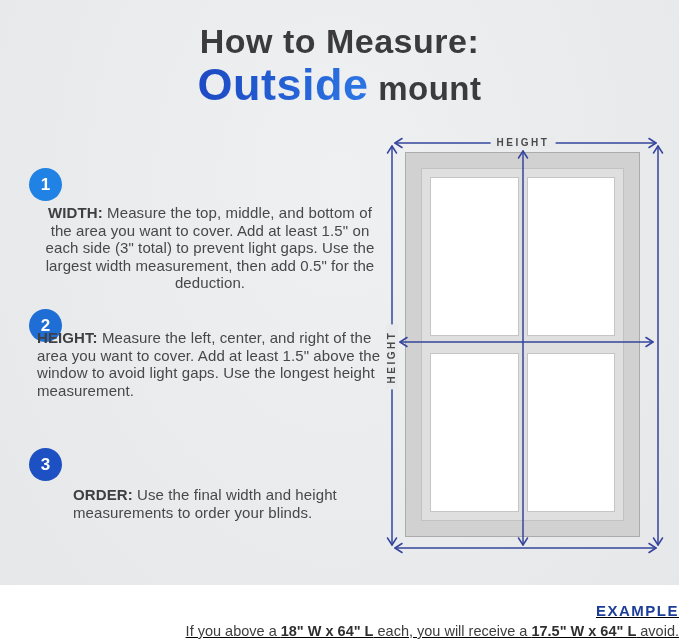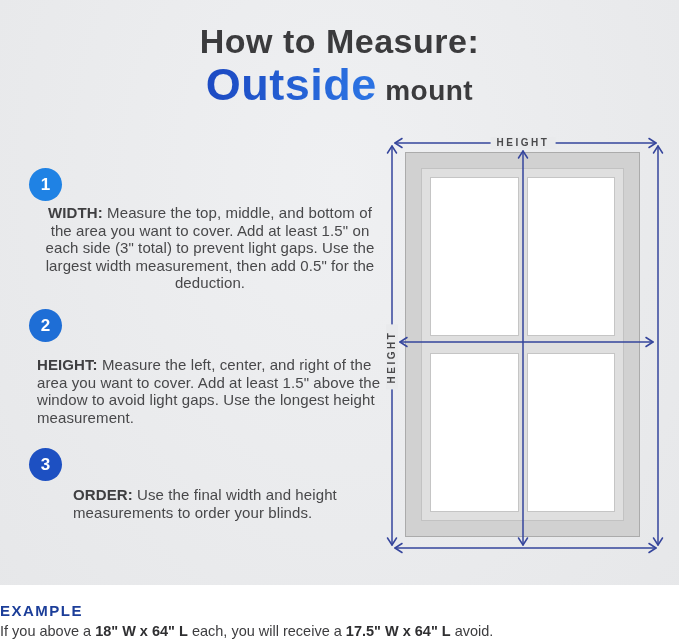--- a/index.html
+++ b/index.html
@@ -10,36 +10,36 @@
   }
   
   .title-block{position:absolute;top:22px;left:0;width:100%;text-align:center;}
   .title-line1{font-size:34px;font-weight:700;color:#3b3b3d;letter-spacing:.5px;line-height:38px;}
   .title-line2{margin-top:1px;line-height:48px;}
   .title-highlight{
     font-size:45px;font-weight:800;letter-spacing:.5px;color:#2063d6;
     background:linear-gradient(100deg,#1d4cc4 10%,#2b72e2 90%);
     -webkit-background-clip:text;background-clip:text;text-align:right;-webkit-text-fill-color:transparent;
   }
-  .title-suffix{font-size:28px;font-weight:700;color:#3b3b3d;letter-spacing:.5px;}
+  .title-suffix{font-size:33px;font-weight:700;color:#3b3b3d;letter-spacing:.5px;}
   
   .badge{
     position:absolute;width:33px;height:33px;border-radius:50%;
     display:flex;align-items:center;justify-content:center;
     color:#fff;font-size:17px;font-weight:700;
   }
   .b1{left:29px;top:168px;background:#1f82e4;}
   .b2{left:29px;top:309px;background:#1e6ed6;}
   .b3{left:29px;top:448px;background:#1d50c2;}
   .step-text{
     position:absolute;left:37px;width:346px;margin:0;
     font-size:15px;line-height:17.5px;color:#48484a;letter-spacing:.1px;
   }
   .step-text strong{color:#3f3f41;font-weight:700;}
-  .st1{top:204px;text-align:center;} .st2{top:356px;} .st3{top:486px;margin-left:36px;}
+  .st1{top:204px;text-align:center;} .st2{top:329px;} .st3{top:486px;margin-left:36px;}
   
   .diagram{position:absolute;left:385px;top:133px;width:290px;height:430px;}
   .win-outer{
     position:absolute;left:20px;top:19px;width:235px;height:385px;
     background:#d1d1d1;border:1px solid #ababab;box-sizing:border-box;
   }
   .win-frame{
     position:absolute;left:15px;top:15px;right:15px;bottom:15px;
     background:#dfdfdf;border:1px solid #c2c2c2;
   }
@@ -53,21 +53,22 @@
   .measure-label{
     position:absolute;z-index:3;background:#e9eaec;padding:0 6px;
     font-size:10px;font-weight:700;letter-spacing:2.5px;color:#4a4a4c;line-height:12px;
     white-space:nowrap;
   }
   .width-label{left:138px;top:10px;transform:translate(-50%,-50%);}
   .height-label{left:7px;top:224px;transform:translate(-50%,-50%) rotate(-90deg);}
   
   .footer{
     position:absolute;left:0;right:0;bottom:0;height:59px;background:#ffffff;
-    text-align:left;
+    text-align:right;
+    text-decoration:underline;
   }
   .example-title{
     margin-top:17px;font-size:15px;font-weight:700;color:#1c3e99;letter-spacing:1.5px;
     line-height:17px;
   }
   .example-text{margin-top:4px;font-size:14.5px;color:#3d3d3f;line-height:17px;}
   .example-text b{color:#2f2f31;}
 </style>
 </head>
 <body>

